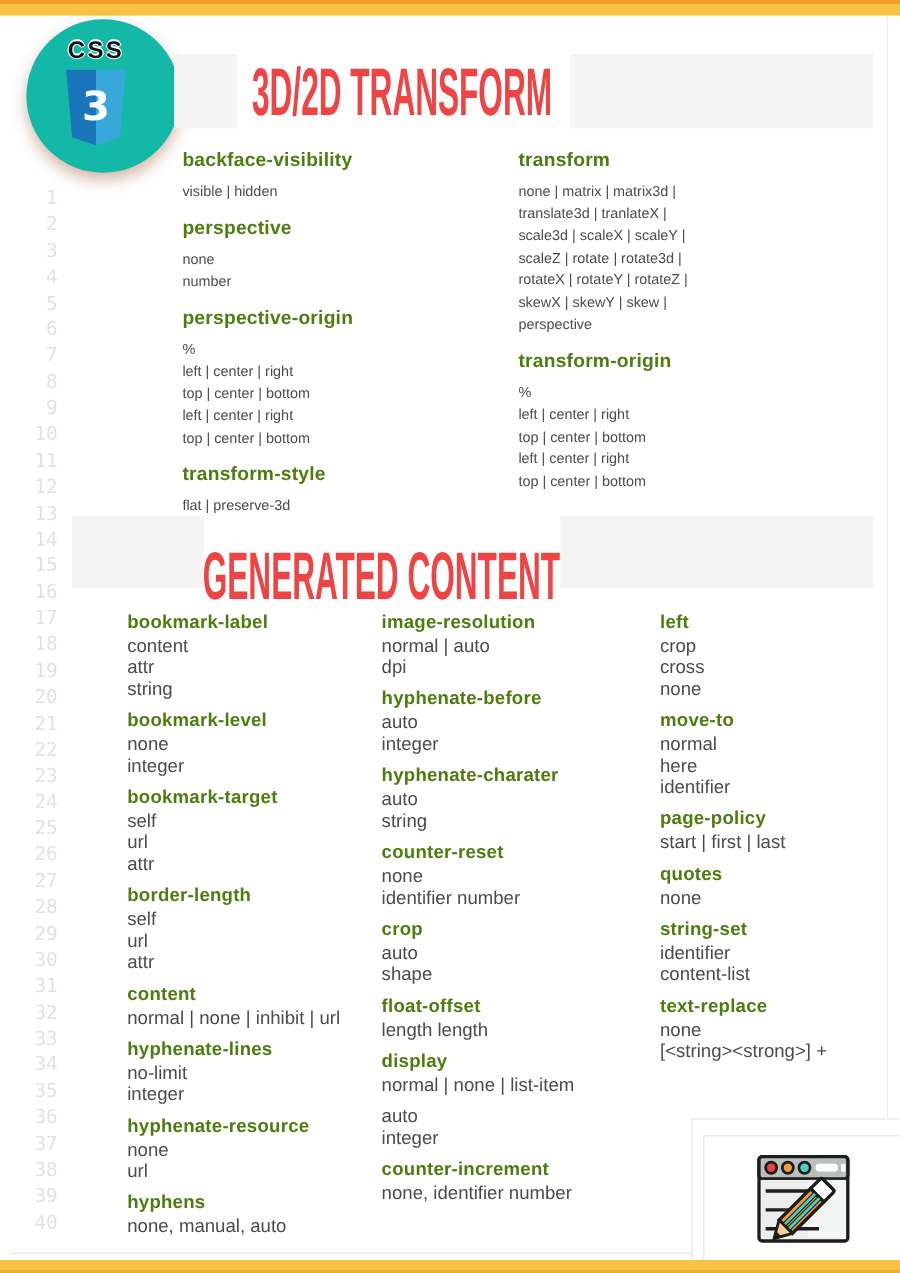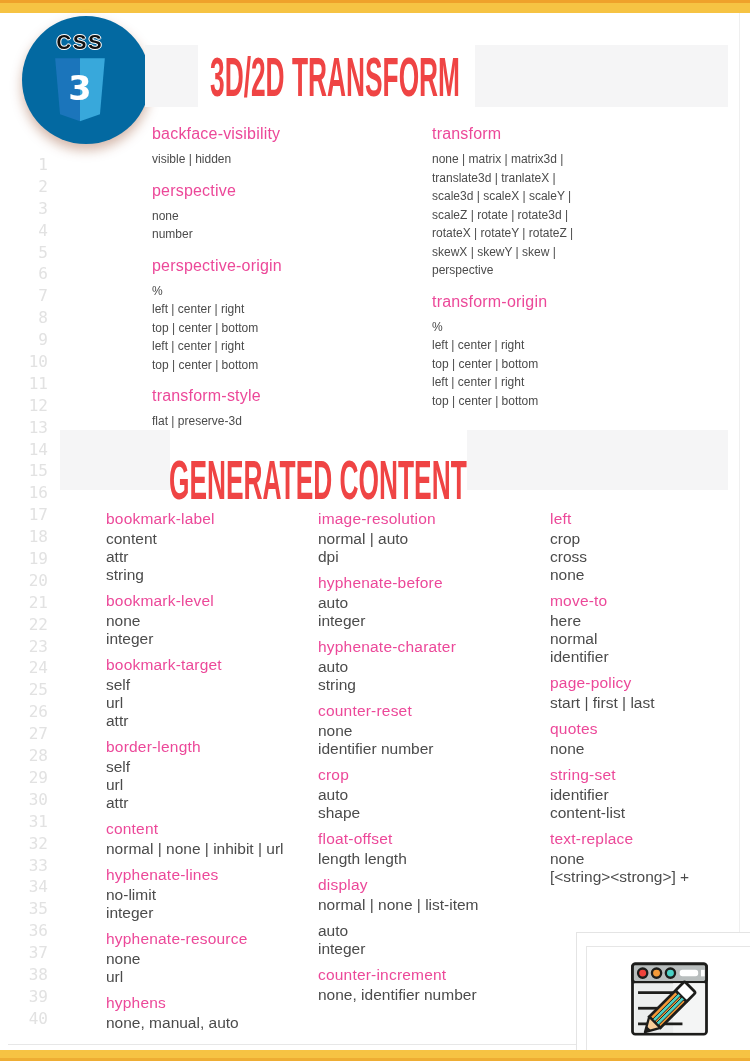--- a/index.html
+++ b/index.html
@@ -15,21 +15,21 @@
   .vline-right{position:absolute;left:739px;top:13px;width:1px;height:920px;background:#efefef;}
   .hline-bottom{position:absolute;left:8px;top:1044px;width:568px;height:1px;background:#e7e7e7;}
 
   
   #line-numbers{position:absolute;left:16px;top:154px;width:32px;text-align:right;
     font-family:"DejaVu Sans Mono",monospace;font-size:16px;color:#e2e2e2;}
   #line-numbers .ln{height:21.9px;line-height:21.9px;}
 
   
   #logo{position:absolute;left:22px;top:16px;width:128px;height:128px;border-radius:50%;
-    background:#0369a1;box-shadow:0 6px 12px rgba(130,45,10,.35);}
+    background:#14b8a6;box-shadow:0 6px 12px rgba(130,45,10,.35);}
   #logo .wordmark{position:absolute;left:0;top:15px;width:116px;text-align:center;
     font-weight:bold;font-size:20px;letter-spacing:2px;color:#111;
     text-shadow:-1px 0 #fff,1px 0 #fff,0 -1px #fff,0 1px #fff;}
   #logo svg{position:absolute;left:31px;top:42px;}
 
   
   .hdr-rect{position:absolute;background:#f5f5f6;}
   #h1-left{left:145px;top:45px;width:53px;height:62px;}
   #h1-right{left:475px;top:45px;width:253px;height:62px;}
   #h2-left{left:60px;top:430px;width:110px;height:60px;}
@@ -40,21 +40,21 @@
   #title2{left:148px;top:448px;width:340px;}
   .sec-title span{display:inline-block;font-size:56px;transform:scaleX(.47);transform-origin:center;}
 
   
   .col{position:absolute;}
   #s0c0{left:152px;top:124px;width:265px;}
   #s0c1{left:432px;top:124px;width:275px;}
   #s1c0{left:106px;top:510px;width:215px;}
   #s1c1{left:318px;top:510px;width:225px;}
   #s1c2{left:550px;top:510px;width:195px;}
-  .group h3{margin:0;color:#ec4899;font-weight:normal;letter-spacing:.2px;}
+  .group h3{margin:0;color:#4d7c0f;font-weight:bold;letter-spacing:.2px;}
   .group .val{margin:0;color:#4b4b4b;white-space:nowrap;}
   .sec1 .group{margin-bottom:12px;}
   .sec1 .group h3{font-size:16px;line-height:19px;margin-bottom:7px;}
   .sec1 .group .val{font-size:12px;line-height:18.5px;}
   .sec2 .group{margin-bottom:8px;}
   .sec2 .group h3{font-size:15.5px;line-height:18px;margin-bottom:2px;}
   .sec2 .group .val{font-size:15.5px;line-height:18px;}
 
   
   .card-outer{position:absolute;left:576px;top:932px;right:-2px;bottom:9px;
@@ -272,22 +272,22 @@
     </div>
   <div class="col sec2" id="s1c2">
       <div class="group">
         <h3>left</h3>
         <p class="val">crop</p>
         <p class="val">cross</p>
         <p class="val">none</p>
       </div>
       <div class="group">
         <h3>move-to</h3>
+        <p class="val">normal</p>
         <p class="val">here</p>
-        <p class="val">normal</p>
         <p class="val">identifier</p>
       </div>
       <div class="group">
         <h3>page-policy</h3>
         <p class="val">start | first | last</p>
       </div>
       <div class="group">
         <h3>quotes</h3>
         <p class="val">none</p>
       </div>

